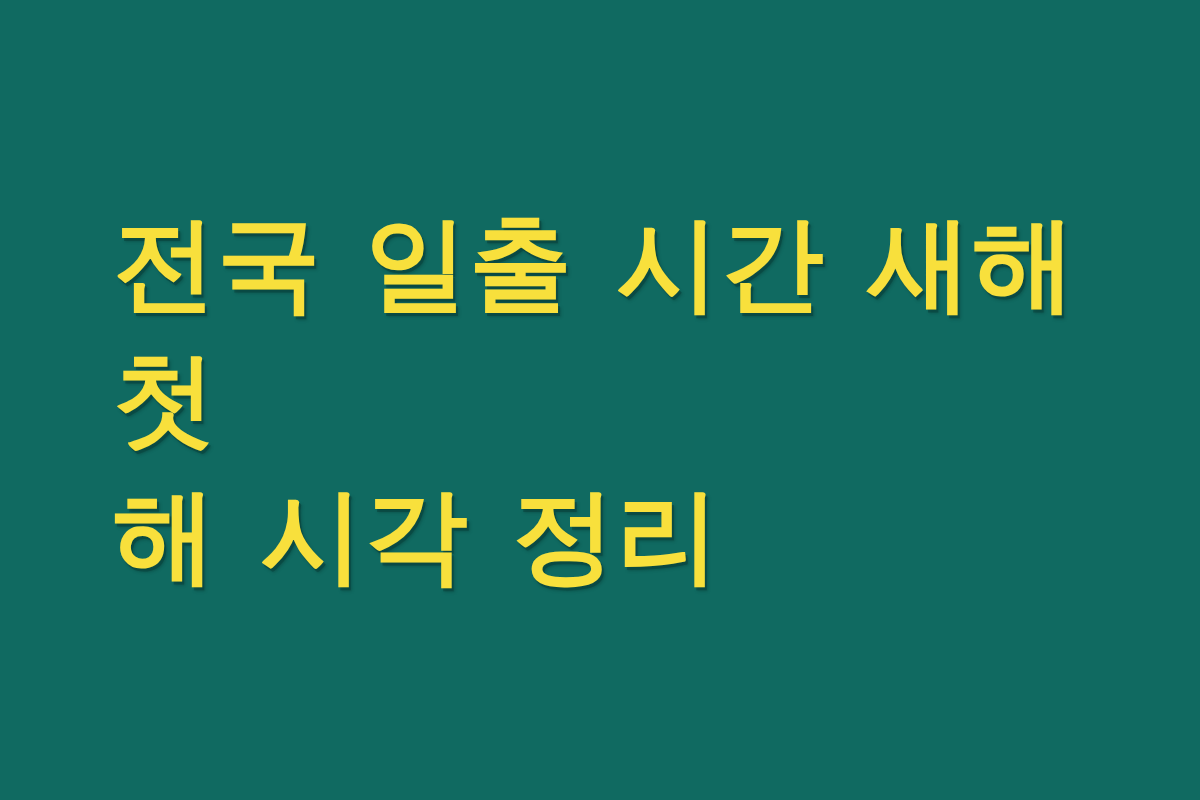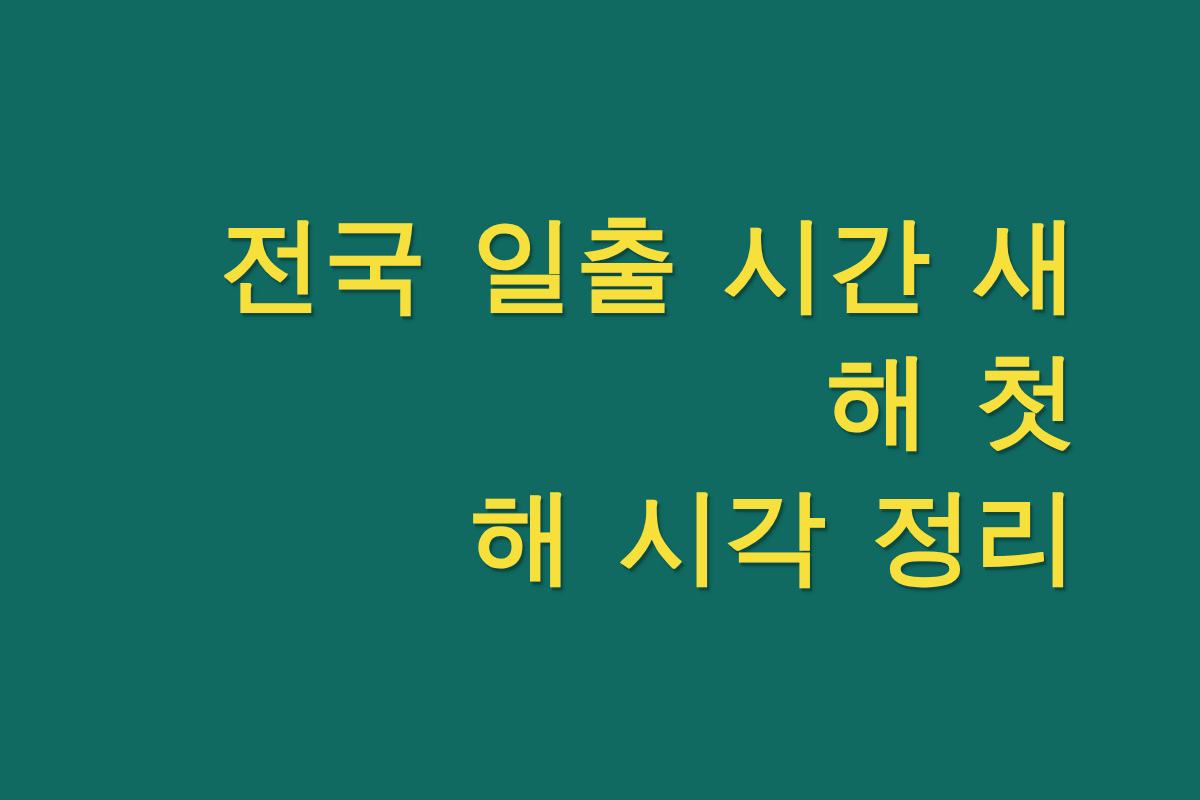--- a/index.html
+++ b/index.html
@@ -28,29 +28,29 @@
 
   #headline-block {
     width: 1010px;
     text-align: center;
     padding: 0 10px;
     box-sizing: border-box;
   }
 
   #headline-text {
     display: block;
-    margin: 16px;
+    margin: 8px;
     color: #f8e03c;
     font-family: "DejaVu Sans", "Liberation Sans", sans-serif;
     font-size: 103px;
     font-weight: 700;
     line-height: 1.32;
     letter-spacing: 0.012em;
     word-spacing: 0.06em;
-    text-align: right;
+    text-align: left;
     white-space: pre-line;
     text-shadow:
       2px 3px 0 rgba(9, 64, 58, 0.55),
       3px 4px 3px rgba(7, 52, 47, 0.35);
   }
 </style>
 </head>
 <body>
 
 <div id="title-card" style="background-color: rgb(16, 106, 97);">

